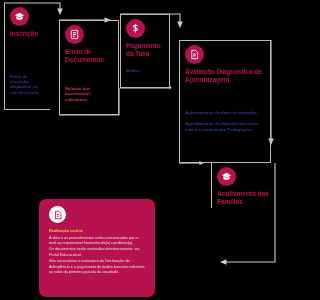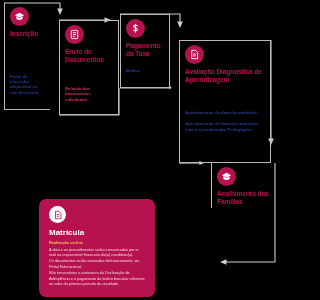--- a/index.html
+++ b/index.html
@@ -209,21 +209,20 @@
   </div>
 
   <div id="card-matricula">
     <div class="badge">
       <svg width="10" height="10" viewBox="0 0 24 24" fill="none" stroke="#b5124f" stroke-width="2">
         <path d="M6 3 h8 l5 5 v13 H6 Z"></path>
         <line x1="9" y1="11" x2="15" y2="11"></line>
         <line x1="9" y1="15" x2="14" y2="15"></line>
       </svg>
     </div>
-    <div class="matricula-title">Matrícula</div>
     <div class="matricula-sub">Realização on-line</div>
     <div class="matricula-body">
       <p>A data e os procedimentos serão comunicados por e-mail ao responsável financeiro do(a) candidato(a).</p>
       <p>Os documentos serão assinados eletronicamente, via Portal Educacional.</p>
       <p>São necessários a assinatura da Declaração de Adimplência e o pagamento do boleto bancário referente ao valor da primeira parcela da anuidade.</p>
     </div>
   </div>
 
 </div>
 

